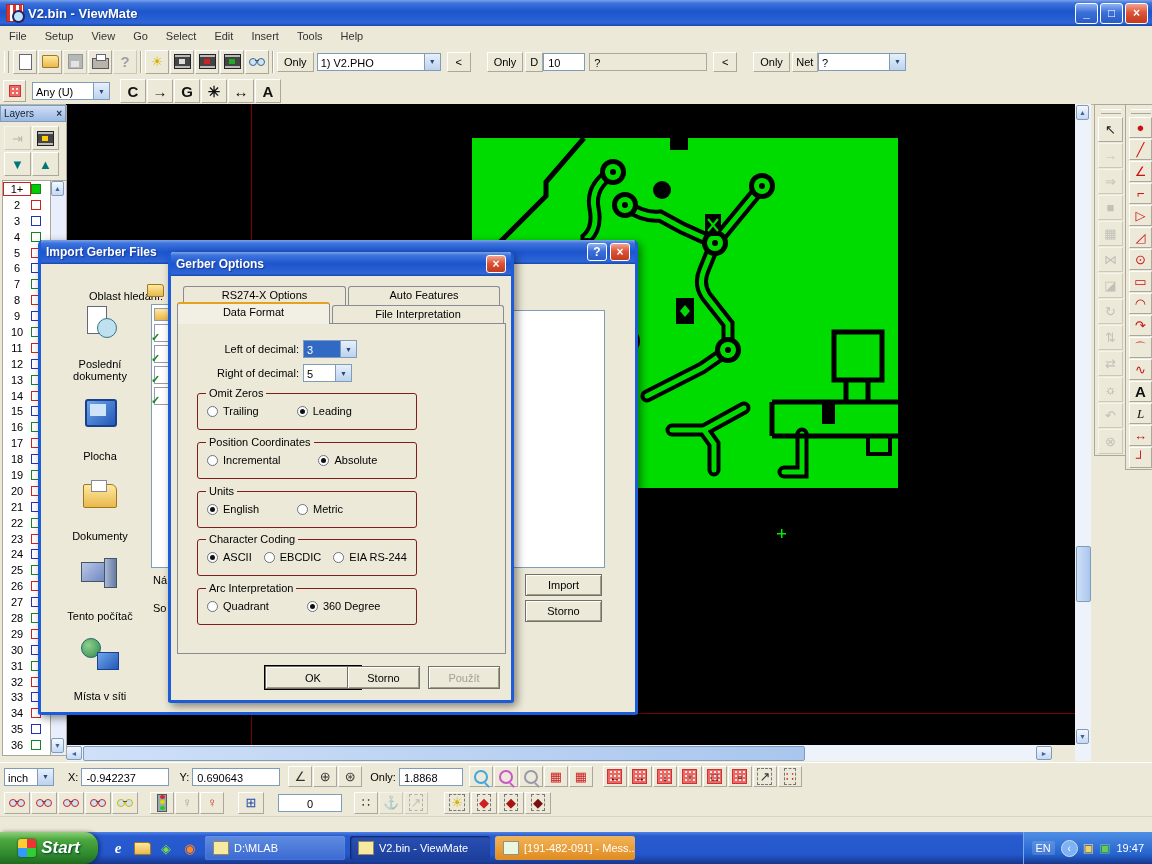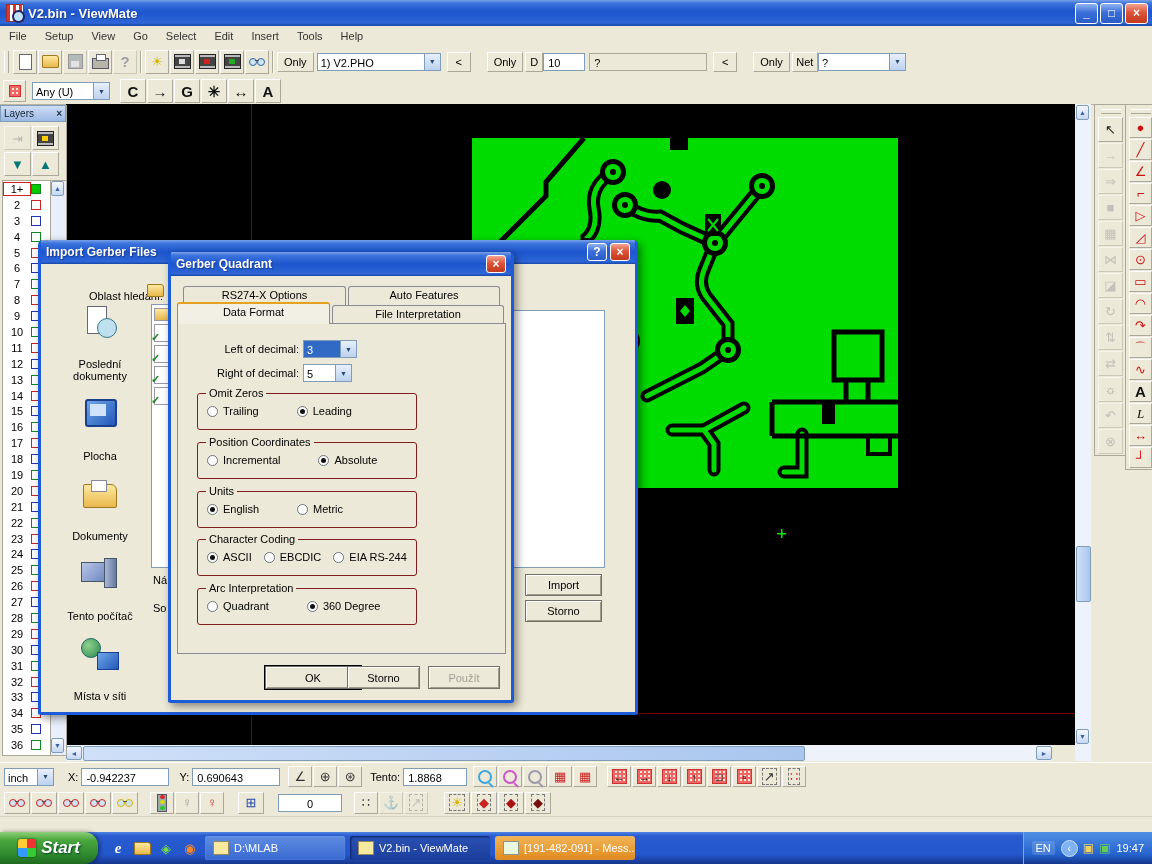--- a/index.html
+++ b/index.html
@@ -735,21 +735,21 @@
       </div>
     <div class="abs lbl" style="left:112px;top:334px;width:20px;overflow:hidden;white-space:nowrap">Ná</div>
     <div class="abs lbl" style="left:112px;top:362px;width:20px;overflow:hidden;white-space:nowrap">So</div>
     <div class="abs" style="left:468px;top:70px;width:94px;height:256px;background:#fff;border:1px solid #7f9db9"></div>
     <div class="abs pbtn" style="left:484px;top:334px;width:77px;height:22px">Import</div>
     <div class="abs pbtn" style="left:484px;top:360px;width:77px;height:22px">Storno</div>
   </div>
 
   <div class="abs dialog" style="left:168px;top:252px;width:340px;height:448px;z-index:20">
     <div class="dlg-title">
-      <span>Gerber Quadrant</span>
+      <span>Gerber Options</span>
       <div class="dbtn close">×</div>
     </div>
     <div id="tabs-row1"></div>
     <div id="tabs-row2"></div>
     <div id="tab-panel" style="left:6px;top:71px;width:327px;height:329px"></div>
 
     <div class="abs lbl" style="left:24px;top:91px;width:104px;text-align:right;z-index:4">Left of decimal:</div>
     <div class="abs combo" style="left:132px;top:88px;z-index:4">
       <div class="cval" style="width:38px;background:#316ac5;color:#fff">3</div>
       <div class="dd">▼</div>
@@ -852,21 +852,21 @@
         <div class="tbtn" style="height: 21px; width: 24px;">
           <span class="k-glyph" style="color:#333333">∠</span>
         </div>
         <div class="tbtn" style="height: 21px; width: 24px;">
           <span class="k-glyph" style="color:#333333">⊕</span>
         </div>
         <div class="tbtn" style="height: 21px; width: 24px;">
           <span class="k-glyph" style="color:#333333">⊛</span>
         </div>
       </div>
-    <div class="lbl" style="margin-left:8px">Tento:</div>
+    <div class="lbl" style="margin-left:8px">Only:</div>
     <div class="sfield" style="width:64px;margin-left:3px">1.8868</div>
     <div class="strip" id="status1-zoom" style="margin-left:6px">
         <div class="tbtn" style="height: 21px; width: 24px;">
           <span class="k-mag" style="border-color:#3fa7dd">
             <span style="background:#3fa7dd"></span>
           </span>
         </div>
         <div class="tbtn" style="height: 21px; width: 24px;">
           <span class="k-mag" style="border-color:#cc55cc">
             <span style="background:#cc55cc"></span>

